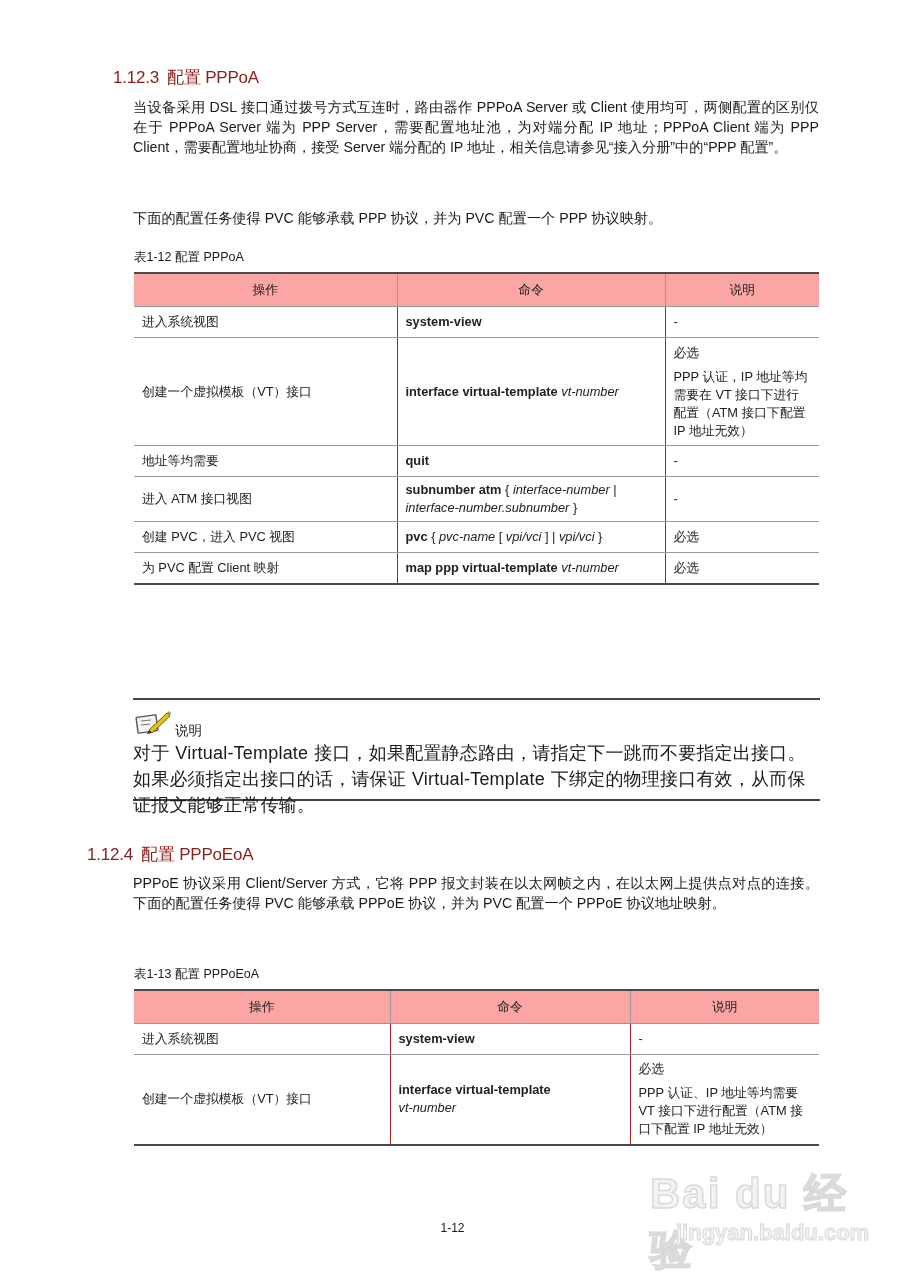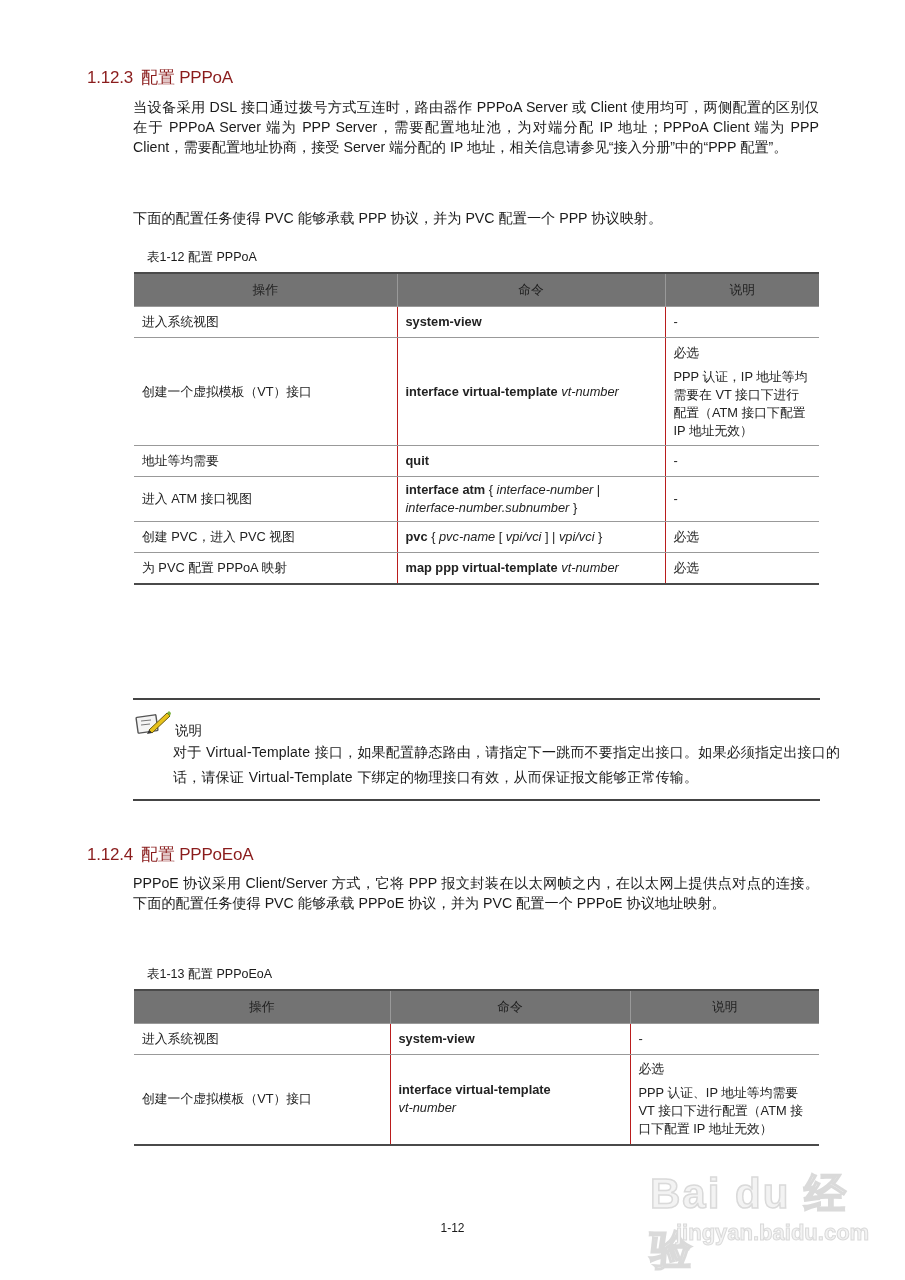--- a/index.html
+++ b/index.html
@@ -10,65 +10,65 @@
   .h2 {
     position: absolute; left: 87px; font-size: 17px; color: #8a1c1c;
     letter-spacing: -0.2px;
   }
   .h2 .num { margin-right: 8px; }
   .para {
     position: absolute; left: 133px; width: 686px; font-size: 14.2px; line-height: 20px;
     text-align: justify; color: #1a1a1a;
   }
   .caption {
-    position: absolute; left: 134px; font-size: 12.5px; color: #1a1a1a; margin-left: 13px;
+    position: absolute; left: 134px; font-size: 12.5px; color: #1a1a1a;
   }
   table.cfg {
     position: absolute; left: 134px; width: 685px; border-collapse: collapse;
     font-size: 12.8px; color: #222;
   }
   table.cfg th {
-    background: #737373; font-weight: normal; height: 30px; text-align: center;
+    background: #fca5a5; font-weight: normal; height: 30px; text-align: center;
     border-top: 2px solid #4a4a4a; border-bottom: 1px solid #999;
     border-left: 1px solid #999; border-right: 1px solid #999;
   }
   table.cfg th:first-child, table.cfg td:first-child { border-left: none; }
   table.cfg th:last-child, table.cfg td:last-child { border-right: none; }
   table.cfg td {
     border-bottom: 1px solid #999; border-left: 1px solid #999; border-right: 1px solid #b91c1c;
     padding: 4px 8px; vertical-align: middle; line-height: 18px;
   }
   table.cfg tr:last-child td { border-bottom: 2px solid #4a4a4a; }
   .cmd b { font-weight: bold; }
   .cmd i { font-style: italic; }
   .note-box {
     position: absolute; left: 133px; top: 698px; width: 687px; height: 99px;
     border-top: 2px solid #444; border-bottom: 2px solid #444;
   }
   .note-head { position: absolute; left: 2px; top: 10px; display: flex; align-items: flex-end; }
   .note-head .label { font-size: 13.5px; margin-left: 4px; }
   .note-text {
-    position: absolute; left: 0; top: 40px; width: 687px; font-size: 14px; line-height: 25px;
-    font-family: "DejaVu Serif", serif; letter-spacing: 0.2px; margin-left: 40px;
+    position: absolute; left: 0; top: 40px; width: 687px; font-size: 18px; line-height: 25px;
+    font-family: "DejaVu Serif", serif; letter-spacing: 0.2px;
   }
   .note-text .en { font-family: "Liberation Sans", sans-serif; }
   .page-num { position: absolute; left: 0; width: 905px; top: 1221px; text-align: center; font-size: 12px; }
   .watermark {
     position: absolute; left: 640px; top: 1148px; width: 230px; height: 100px;
     color: #e6e6e6; opacity: 0.9;
   }
   .wm-logo { position: absolute; left: 10px; top: 18px; font-size: 42px; font-weight: bold; letter-spacing: 2px;
     color: #f2f2f2; -webkit-text-stroke: 1.5px #d6d6d6; }
   .wm-url { position: absolute; left: 36px; top: 72px; font-size: 22px; font-weight: bold; color: #f2f2f2;
     -webkit-text-stroke: 1px #d6d6d6; }
 </style>
 </head>
 <body>
 
-<div class="h2" style="top:66px;">
+<div class="h2" style="top:66px;margin-left:26px;">
   <span class="num">1.12.3</span><span>配置 PPPoA</span>
 </div>
 <div class="para" style="top:97px;">当设备采用 DSL 接口通过拨号方式互连时，路由器作 PPPoA Server 或 Client 使用均可，两侧配置的区别仅在于 PPPoA Server 端为 PPP Server，需要配置地址池，为对端分配 IP 地址；PPPoA Client 端为 PPP Client，需要配置地址协商，接受 Server 端分配的 IP 地址，相关信息请参见“接入分册”中的“PPP 配置”。</div>
 <div class="para" style="top:208px;">下面的配置任务使得 PVC 能够承载 PPP 协议，并为 PVC 配置一个 PPP 协议映射。</div>
 
 <div class="caption" style="top:249px;">表1-12  配置 PPPoA</div>
 
 <table class="cfg" style="top:272px;">
   <colgroup>
       <col style="width:263px">
@@ -94,30 +94,30 @@
       <div>PPP 认证，IP 地址等均需要在 VT 接口下进行配置（ATM 接口下配置 IP 地址无效）</div>
     </td>
   </tr>
   <tr style="height:31px;">
     <td>地址等均需要</td>
     <td class="cmd"><b>quit</b></td>
     <td>-</td>
   </tr>
   <tr style="height:44px;">
     <td>进入 ATM 接口视图</td>
-    <td class="cmd"><b>interface atm</b> <span>{ </span><i>interface-number</i><span> | </span><br><i>interface-number.subnumber</i><span> }</span></td>
+    <td class="cmd"><b>subnumber atm</b> <span>{ </span><i>interface-number</i><span> | </span><br><i>interface-number.subnumber</i><span> }</span></td>
     <td>-</td>
   </tr>
   <tr style="height:31px;">
     <td>创建 PVC，进入 PVC 视图</td>
     <td class="cmd"><b>pvc</b> <span>{ </span><i>pvc-name</i><span> [ </span><i>vpi/vci</i><span> ] | </span><i>vpi/vci</i><span> }</span></td>
     <td>必选</td>
   </tr>
   <tr style="height:31px;">
-    <td>为 PVC 配置 PPPoA 映射</td>
+    <td>为 PVC 配置 Client 映射</td>
     <td class="cmd"><b>map ppp virtual-template</b> <i>vt-number</i></td>
     <td>必选</td>
   </tr>
 </tbody>
   </table>
 
 <div class="note-box">
   <div class="note-head">
     <span>
       <svg width="36" height="26" viewBox="0 0 36 26">

